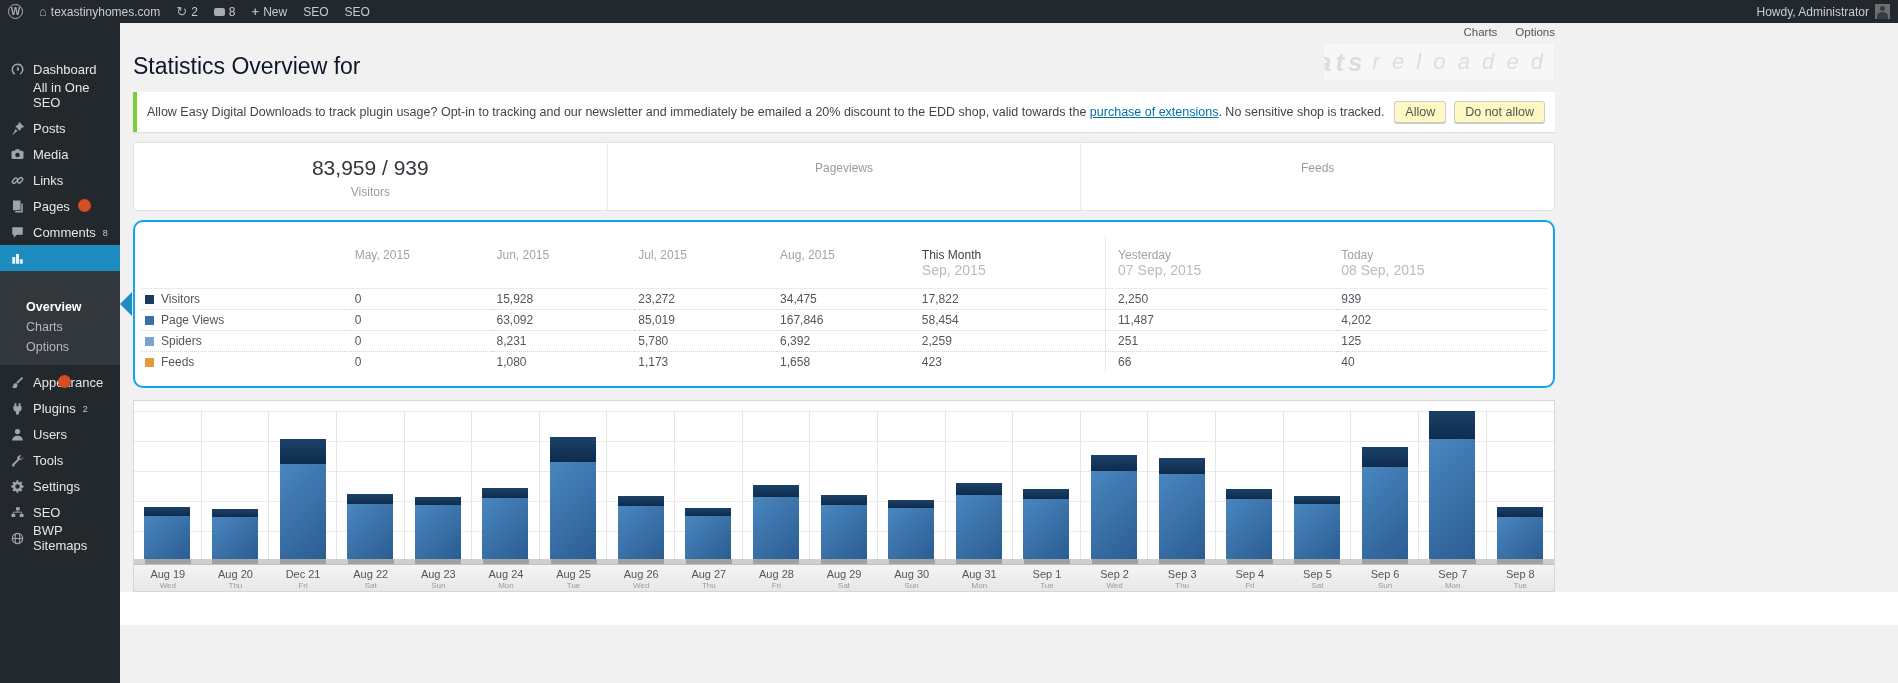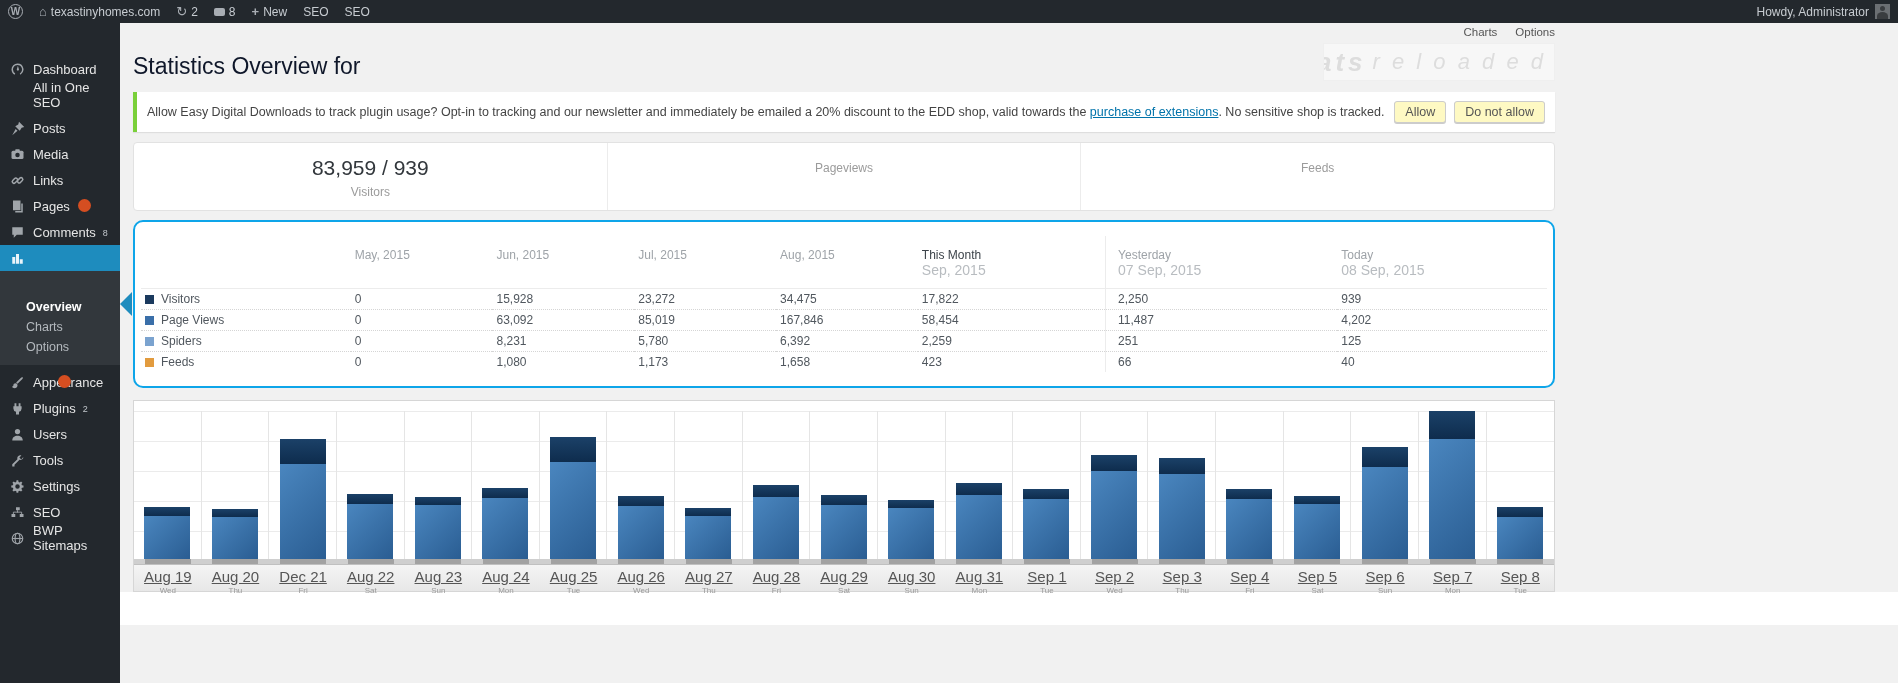--- a/index.html
+++ b/index.html
@@ -75,21 +75,21 @@
   .chart-cols { display:flex; }
   .chart-col { flex:1; }
   .col-plot { height:148px; position:relative; border-right:1px solid #e5e5e5; background-image:linear-gradient(to bottom, #ebebeb 1px, transparent 1px); background-size:100% 30px; }
   .chart-col:last-child .col-plot { border-right:none; }
   .bar { position:absolute; bottom:0; left:50%; transform:translateX(-50%); width:46px; }
   .bar-top { background:linear-gradient(to bottom, #1b4168, #0e2c4d); }
   .bar-bottom { background:linear-gradient(135deg, #4a86bf, #2a5d92); }
   .col-shadow { height:5px; background:#cfcfcf; position:relative; }
   .col-shadow .shade { position:absolute; top:0; left:50%; transform:translateX(-50%); width:46px; height:5px; background:#a2a2a2; }
   .col-label { height:27px; background:linear-gradient(#f4f4f4,#e7e7e7); border-top:1px solid #c0c0c0; text-align:center; padding-top:3px; }
-  .cl-date { font-size:15px; color:#555;text-decoration:underline; }
+  .cl-date { font-size:11px; color:#555; }
   .cl-day { font-size:8px; color:#9a9a9a; margin-top:1px; }
 
   .bottom-strip { height:33px; background:#ffffff; }
 </style>
 </head>
 <body>
 
 <div class="adminbar">
   <div class="ab-left">
     <span class="ab-item">

